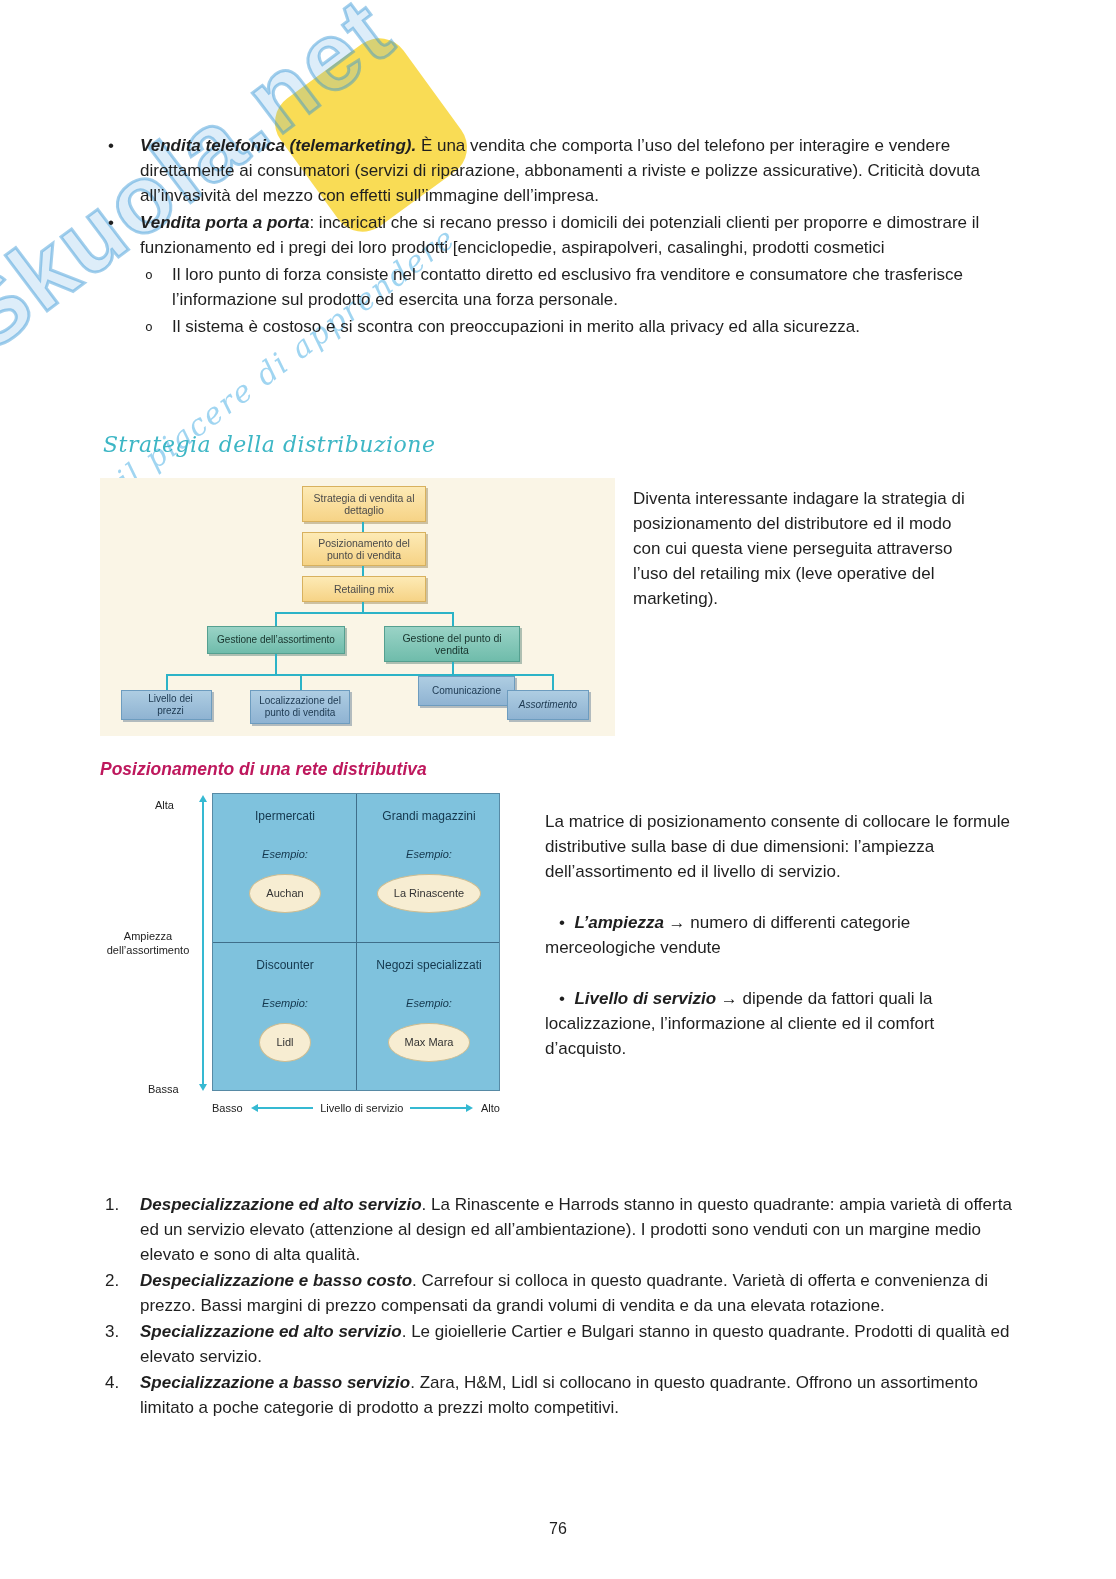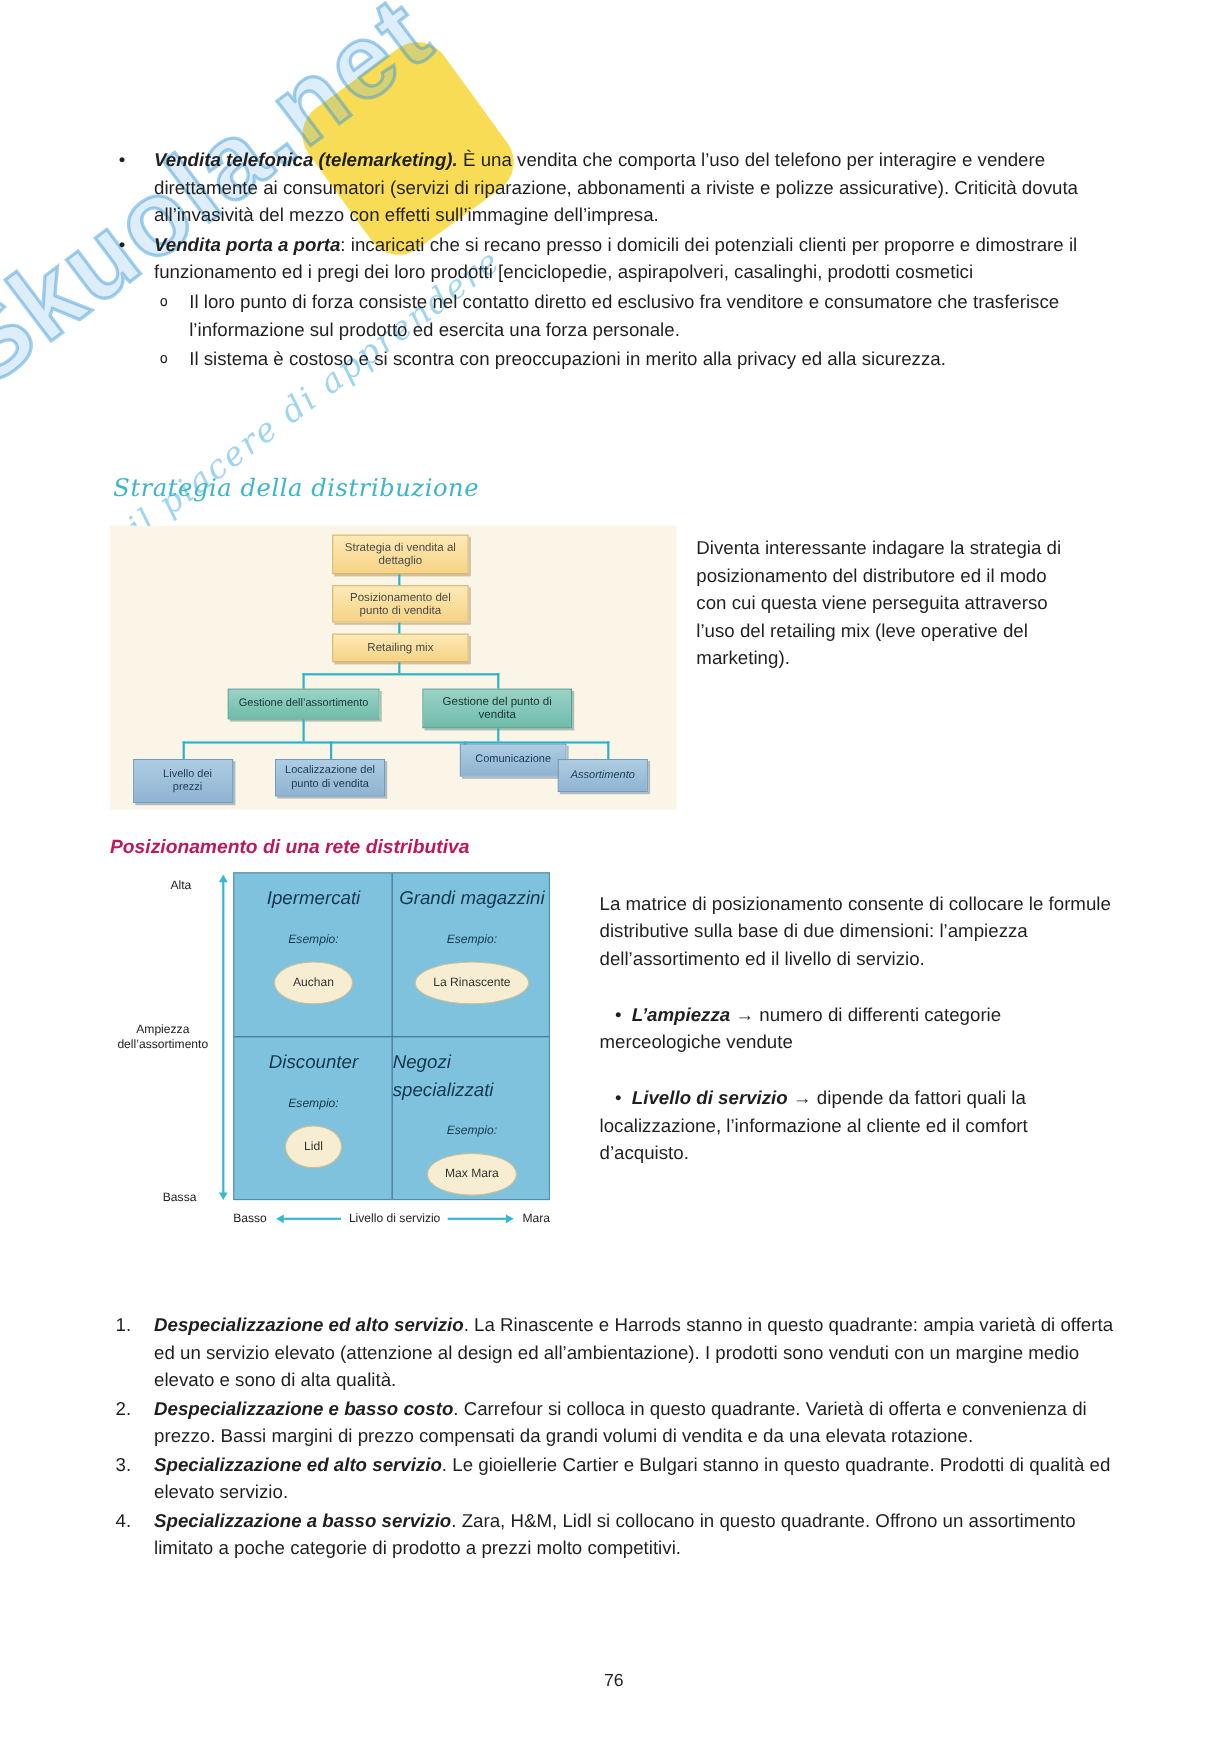--- a/index.html
+++ b/index.html
@@ -90,21 +90,21 @@
     border-left:4px solid transparent; border-right:4px solid transparent; border-bottom:7px solid #35b9d2;
   }
   .mx-varrow .tri-down {
     position:absolute; left:1px; bottom:0; width:0; height:0;
     border-left:4px solid transparent; border-right:4px solid transparent; border-top:7px solid #35b9d2;
   }
   .mx-grid { position:absolute; left:112px; top:0; width:288px; height:298px; background:#7fc2dd; border:1px solid #578aa5; }
   .mx-div-v { position:absolute; left:143px; top:0; width:1px; height:100%; background:#3f6e8a; }
   .mx-div-h { position:absolute; left:0; top:148px; width:100%; height:1px; background:#3f6e8a; }
   .mx-quad { position:absolute; width:144px; height:148px; display:flex; flex-direction:column; align-items:center; padding-top:10px; }
-  .mx-quad .qname { font-style:italic; font-size:17px; color:#14374d; }
+  .mx-quad .qname { font-size:12px; color:#14374d; }
   .mx-quad .qes { font-style:italic; margin-top:13px; color:#14374d; }
   .mx-oval {
     margin-top:7px; background:#f7edd2; border:1px solid #cdbd92; border-radius:50%;
     padding:6px 16px; font-size:11px; color:#333; white-space:nowrap;
   }
   .mx-xaxis { position:absolute; left:112px; top:306px; width:288px; height:18px; display:flex; align-items:center; }
   .mx-harrow { position:relative; flex:1; margin:0 8px; height:14px; display:flex; align-items:center; justify-content:center; }
   .mx-harrow .line { position:absolute; left:5px; right:5px; top:6px; height:2px; background:#35b9d2; }
   .mx-harrow .tri-left {
     position:absolute; left:0; top:3px; width:0; height:0;
@@ -168,21 +168,21 @@
         <div class="fc-box fc-teal" style="left:284px; top:148px; width:136px; height:36px;">Gestione del punto di vendita</div>
 
         <div class="fc-line" style="left:175px; top:176px; width:2px; height:20px;"></div>
         <div class="fc-line" style="left:352px; top:184px; width:2px; height:12px;"></div>
         <div class="fc-line" style="left:66px; top:196px; width:388px; height:2px;"></div>
         <div class="fc-line" style="left:66px; top:196px; width:2px; height:16px;"></div>
         <div class="fc-line" style="left:200px; top:196px; width:2px; height:16px;"></div>
         <div class="fc-line" style="left:322px; top:196px; width:2px; height:16px;"></div>
         <div class="fc-line" style="left:452px; top:196px; width:2px; height:16px;"></div>
 
-        <div class="fc-box fc-blue" style="left:21px; top:212px; width:91px; height:40px;padding-left:12px;">Livello dei prezzi</div>
+        <div class="fc-box fc-blue" style="left:21px; top:212px; width:91px; height:30px;padding-left:12px;">Livello dei prezzi</div>
         <div class="fc-box fc-blue" style="left:150px; top:212px; width:100px; height:34px;">Localizzazione del punto di vendita</div>
         <div class="fc-box fc-blue" style="left:274px; top:198px; width:97px; height:30px;margin-left:44px;">Comunicazione</div>
         <div class="fc-box fc-blue" style="left:407px; top:212px; width:82px; height:30px;font-style:italic;">Assortimento</div>
       </div>
 
       <div class="flow-side">Diventa interessante indagare la strategia di posizionamento del distributore ed il modo con cui questa viene perseguita attraverso l’uso del retailing mix (leve operative del marketing).</div>
     </div>
 
     <h3 class="bold-heading" style="position:absolute; left:100px; top:757px;">Posizionamento di una rete distributiva</h3>
 
@@ -225,21 +225,21 @@
         </div>
 
         <div class="mx-xaxis">
           <span>Basso</span>
           <div class="mx-harrow">
             <div class="tri-left"></div>
             <div class="line"></div>
             <span class="xlab">Livello di servizio</span>
             <div class="tri-right"></div>
           </div>
-          <span>Mara</span>
+          <span>Alto</span>
         </div>
       </div>
 
       <div class="matrix-side">
         <p class="para">La matrice di posizionamento consente di collocare le formule distributive sulla base di due dimensioni: l’ampiezza dell’assortimento ed il livello di servizio.</p>
         <p class="rb para"><span class="lead">L’ampiezza</span><span> → numero di differenti categorie merceologiche vendute</span></p>
         <p class="rb"><span class="lead">Livello di servizio</span><span> → dipende da fattori quali la localizzazione, l’informazione al cliente ed il comfort d’acquisto.</span></p>
       </div>
     </div>
 

